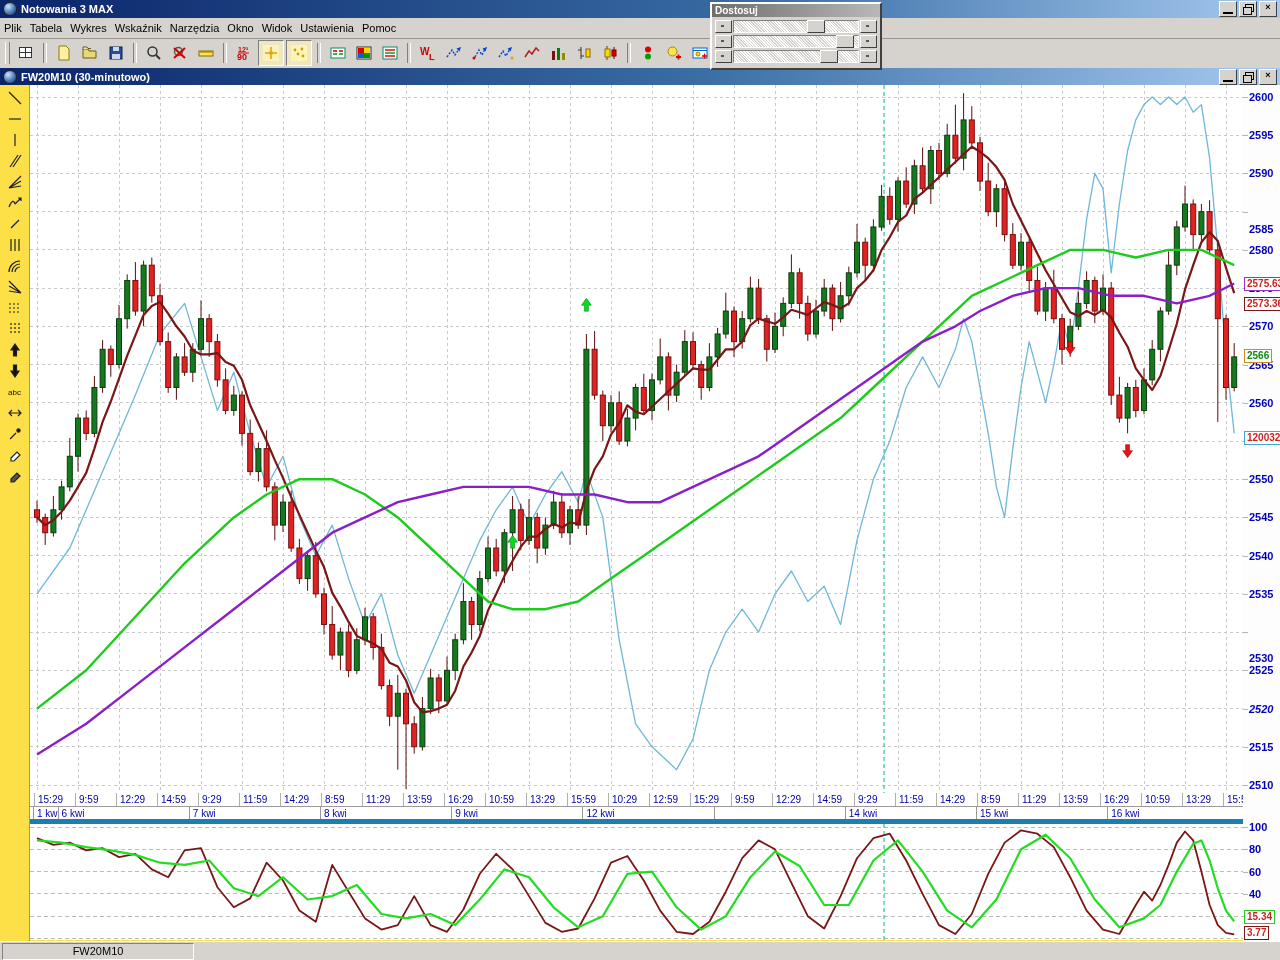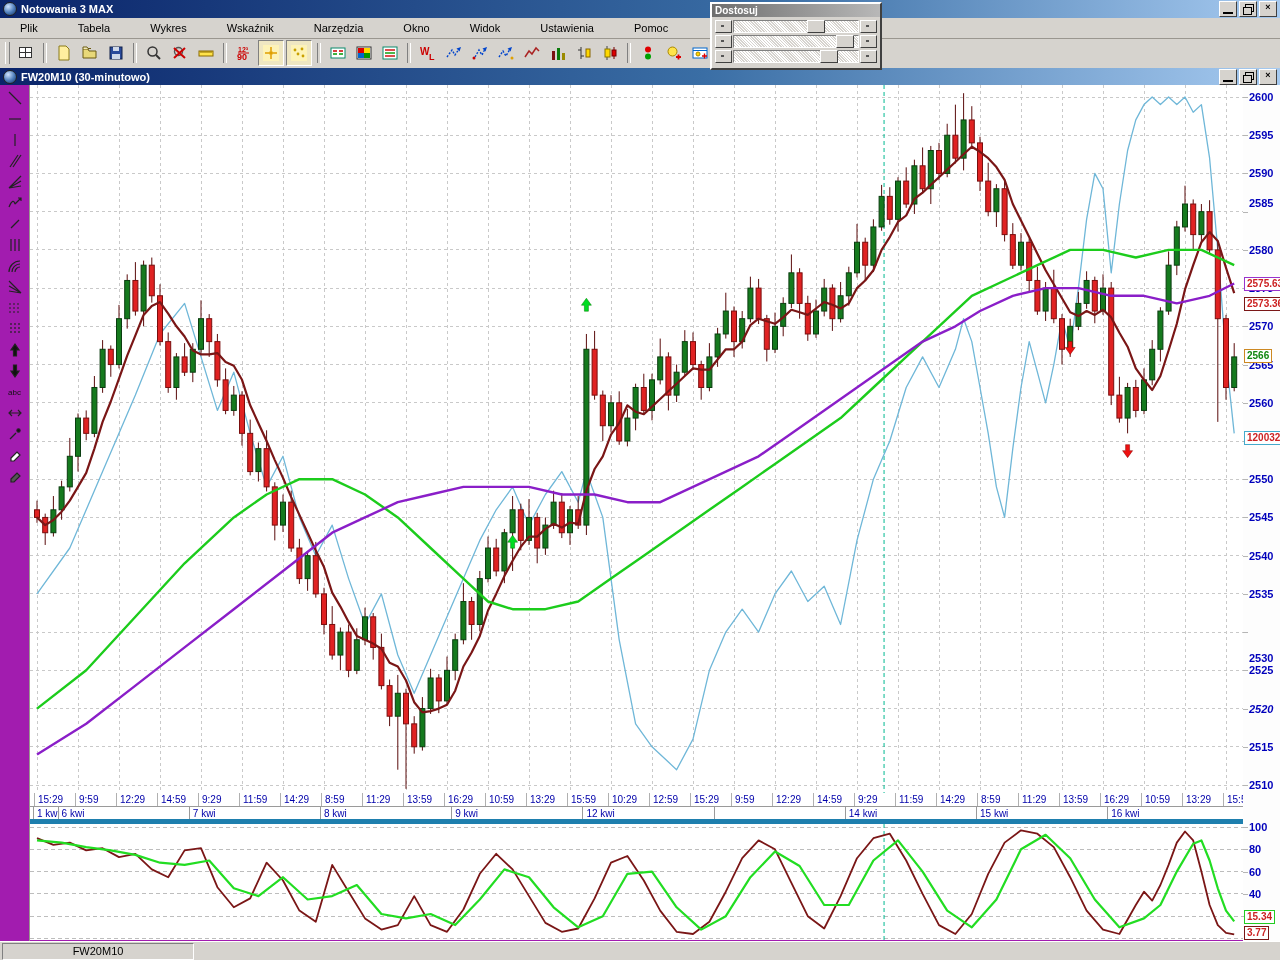--- a/index.html
+++ b/index.html
@@ -17,32 +17,32 @@
   .winbtns{margin-left:auto;display:flex;gap:2px;padding-right:3px}
   .wbtn{width:16px;height:14px;background:#d6d3ce;border:1px solid;
     border-color:#fff #404040 #404040 #fff;font-size:9px;line-height:11px;
     text-align:center;color:#000;font-weight:bold;position:relative}
   .wbtn .bar{position:absolute;left:3px;right:3px;bottom:2px;height:2px;background:#000}
   .wbtn .rst1{position:absolute;left:5px;top:2px;width:7px;height:6px;border:1px solid #000;background:#d6d3ce}
   .wbtn .rst2{position:absolute;left:3px;top:5px;width:7px;height:6px;border:1px solid #000;background:#d6d3ce}
   
   #menubar{left:0;top:18px;width:1280px;height:20px;display:flex;align-items:center;
     font-size:11px;border-bottom:1px solid #9a968f}
-  .menuitem{padding:3px 20px;cursor:default}
+  .menuitem{padding:3px 4px;cursor:default}
   
   #toolbar{left:0;top:38px;width:1280px;height:30px;display:flex;align-items:center;padding-left:2px}
   .grip{width:3px;height:22px;border-left:1px solid #fff;border-right:1px solid #808080;margin:0 3px}
   .tbtn{width:24px;height:24px;display:flex;align-items:center;justify-content:center;margin:0 1px}
   .tbtn.pressed{border:1px solid;border-color:#808080 #fff #fff #808080;background:#efe7c2}
   .tsep{width:2px;height:20px;border-left:1px solid #808080;border-right:1px solid #fff;margin:0 4px}
   .preset{width:20px;height:20px;border:1px solid;border-color:#fff #404040 #404040 #fff;
     background:#d6d3ce;font-size:11px;font-weight:bold;text-align:center;line-height:18px;margin:0 2px}
   .preset.active{background:#fbfbf4;border-color:#808080 #fff #fff #808080}
   
-  #child{left:0;top:68px;width:1280px;height:873px;background:#a21caf;z-index:1}
+  #child{left:0;top:68px;width:1280px;height:873px;background:#fde047;z-index:1}
   #childtitle{left:0;top:0;width:1280px;height:17px;
     background:linear-gradient(90deg,#0a246a,#3a6ea5 55%,#a6caf0);
     color:#fff;font-weight:bold;font-size:11px;display:flex;align-items:center}
   #tools{left:0;top:17px;width:30px;height:856px;border-right:1px solid #9a968f;
     display:flex;flex-direction:column;align-items:center;padding-top:3px;box-sizing:border-box}
   .tool{width:26px;height:20px;display:flex;align-items:center;justify-content:center;margin-bottom:1px}
   #mainsvg{left:30px;top:17px;background:#fff}
   #timeaxis{left:30px;top:725px;width:1213px;height:26px;background:#fff;font-size:10px;color:#0000aa;overflow:hidden}
   .ttick{position:absolute;top:1px;white-space:nowrap}
   .tsepline{position:absolute;top:0;width:1px;height:13px;background:#b0b0b0}
@@ -854,21 +854,21 @@
       <path d="M7.0,16.4 L31.6,18.6 L56.2,23.1 L80.8,26.4 L105.4,30.9 L130.0,38.7 L154.6,40.9 L179.2,36.5 L203.8,64.3 L228.4,72.1 L253.0,53.2 L277.6,75.5 L302.2,72.1 L326.8,61.0 L351.4,90.0 L376.0,94.4 L400.6,90.0 L425.2,101.1 L449.8,75.5 L474.4,45.4 L499.0,53.2 L523.6,83.3 L548.2,103.3 L572.8,92.2 L597.4,49.8 L622.0,47.6 L646.6,83.3 L671.2,105.6 L695.8,92.2 L720.4,53.2 L745.0,27.5 L769.6,42.0 L794.2,81.0 L818.8,81.0 L843.4,36.5 L868.0,16.4 L892.6,47.6 L917.2,86.6 L941.8,103.3 L966.4,75.5 L991.0,25.3 L1015.6,10.8 L1040.2,34.2 L1064.8,75.5 L1089.4,103.3 L1114.0,94.4 L1130.4,81.0 L1146.8,47.6 L1163.2,19.7 L1171.4,16.4 L1179.6,36.5 L1187.8,64.3 L1196.0,86.6 L1204.2,97.4" fill="none" stroke="#22dd22" stroke-width="2.2" stroke-linejoin="round"></path>
     </svg>
   <div class="abs" id="axiscol">
       <div class="ydash" style="top: 12px;"></div>
       <div class="ylab" style="top: 6px;">2600</div>
       <div class="ydash" style="top: 50.2222px;"></div>
       <div class="ylab" style="top: 44.2222px;">2595</div>
       <div class="ydash" style="top: 88.4444px;"></div>
       <div class="ylab" style="top: 82.4444px;">2590</div>
       <div class="ydash" style="top: 126.667px;"></div>
-      <div class="ylab" style="top: 112px;">2585</div>
+      <div class="ylab" style="top: 138px;">2585</div>
       <div class="ydash" style="top: 164.889px;"></div>
       <div class="ylab" style="top: 158.889px;">2580</div>
       <div class="ydash" style="top: 203.111px;"></div>
       <div class="ylab" style="top: 197.111px;">2575</div>
       <div class="ydash" style="top: 241.333px;"></div>
       <div class="ylab" style="top: 235.333px;">2570</div>
       <div class="ydash" style="top: 279.556px;"></div>
       <div class="ylab" style="top: 273.556px;">2565</div>
       <div class="ydash" style="top: 317.778px;"></div>
       <div class="ylab" style="top: 311.778px;">2560</div>

